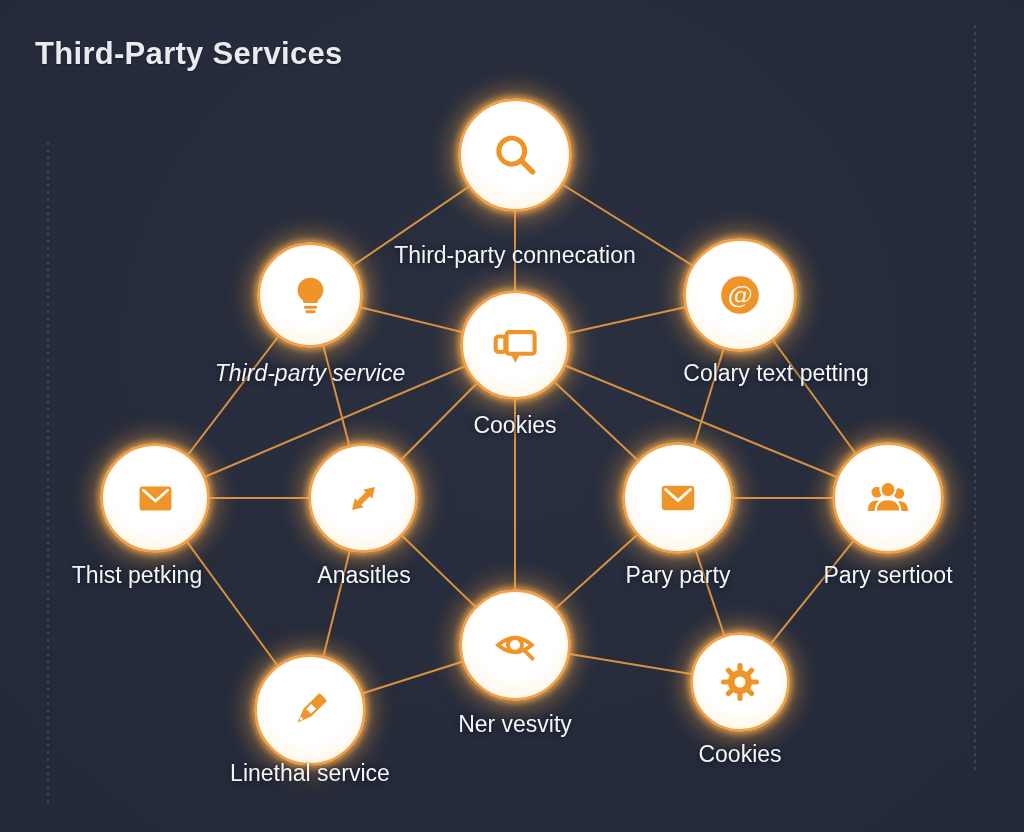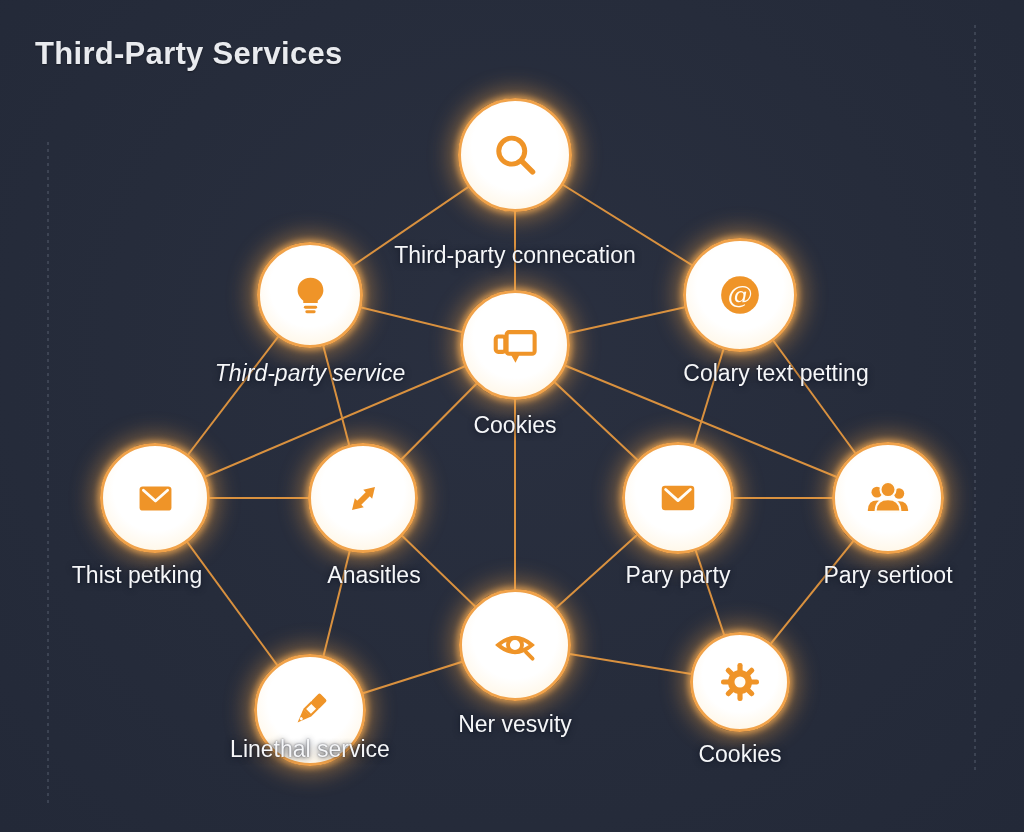--- a/index.html
+++ b/index.html
@@ -100,21 +100,21 @@
           </svg></span>
       </div>
       <div class="node-label" style="left: 137px; top: 562px;">Thist petking</div>
       <div class="node" style="left: 308px; top: 443px; height: 110px; width: 110px;">
         <span class="icon"><svg width="51" height="51" viewBox="0 0 40 40">
             <line x1="15.5" y1="24.5" x2="24.5" y2="15.5" stroke="currentColor" stroke-width="4.6" stroke-linecap="round"></line>
             <polygon points="29,11 26.8,20.2 19.8,13.2" fill="currentColor"></polygon>
             <polygon points="11,29 13.2,19.8 20.2,26.8" fill="currentColor"></polygon>
           </svg></span>
       </div>
-      <div class="node-label" style="left: 374px; top: 562px;">Anasitles</div>
+      <div class="node-label" style="left: 364px; top: 562px;">Anasitles</div>
       <div class="node" style="left: 622px; top: 442px; height: 112px; width: 112px;">
         <span class="icon"><svg width="52" height="52" viewBox="0 0 40 40">
             <rect x="7.5" y="10.5" width="25" height="19" rx="2.5" fill="currentColor"></rect>
             <polyline points="10.5,13.5 20,22 29.5,13.5" fill="none" stroke="#fffdf7" stroke-width="2.2" stroke-linecap="round" stroke-linejoin="round"></polyline>
           </svg></span>
       </div>
       <div class="node-label" style="left: 678px; top: 562px;">Pary party</div>
       <div class="node" style="left: 832px; top: 442px; height: 112px; width: 112px;">
         <span class="icon"><svg width="52" height="52" viewBox="0 0 40 40">
             <g fill="currentColor">
@@ -156,15 +156,15 @@
       <div class="node" style="left: 254px; top: 654px; height: 112px; width: 112px;">
         <span class="icon"><svg width="52" height="52" viewBox="0 0 40 40">
             <g transform="rotate(45 20 20)">
               <rect x="15.8" y="5.5" width="8.4" height="9.5" rx="1.5" fill="currentColor"></rect>
               <rect x="16.6" y="15.2" width="6.8" height="7.2" fill="#fffdf7" stroke="currentColor" stroke-width="1.6"></rect>
               <path d="M15.8,23h8.4l-4.2,10.5z" fill="currentColor"></path>
               <circle cx="20" cy="29.5" r="1.2" fill="#fffdf7"></circle>
             </g>
           </svg></span>
       </div>
-      <div class="node-label" style="left: 310px; top: 736px;">Linethal service</div>
+      <div class="node-label" style="left: 310px; top: 760px;">Linethal service</div>
     </div>
 </div>
 
 </body></html>

